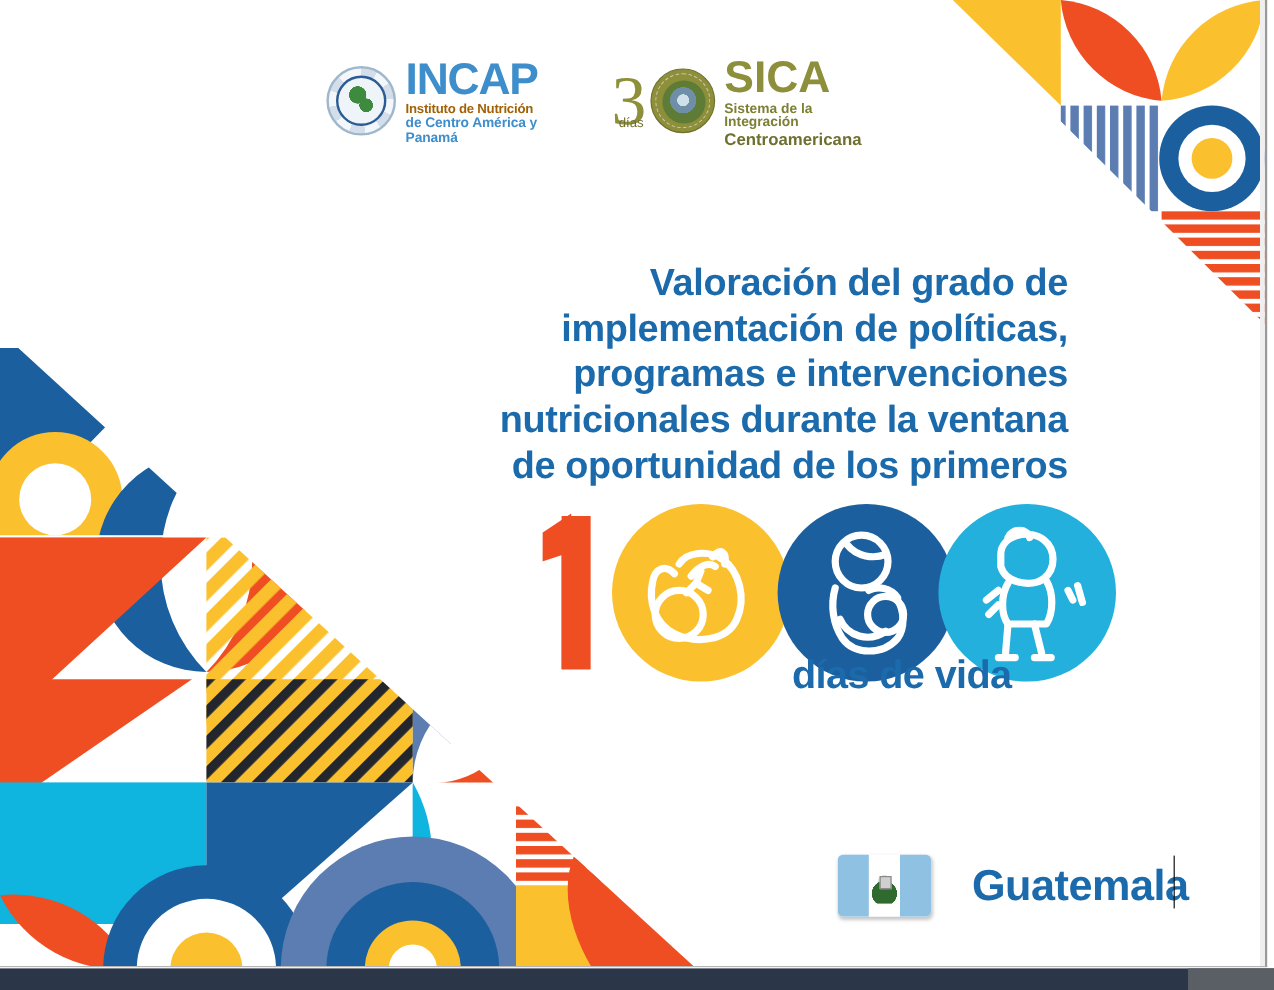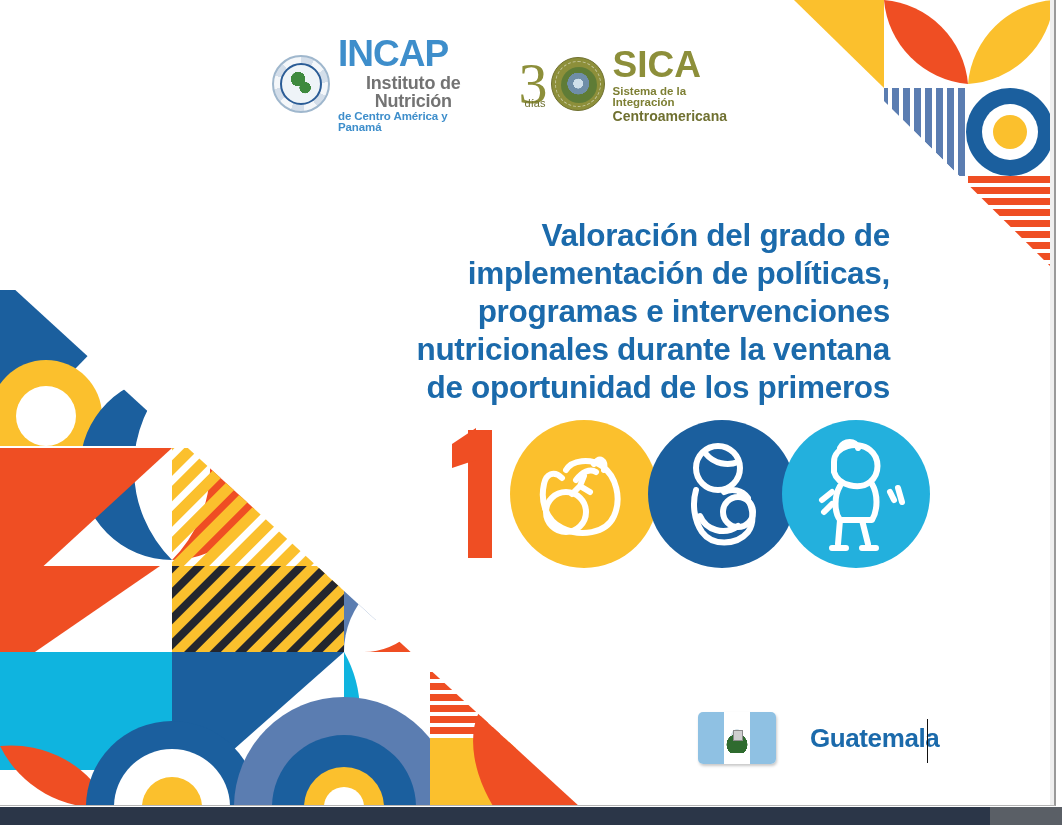--- a/index.html
+++ b/index.html
@@ -99,22 +99,22 @@
       rgba(42,92,150,.16) 64% 72%, transparent 72% 80%,
       rgba(42,92,150,.16) 80% 88%, transparent 88% 100%);
   }
 
   .incap-words { margin-left: 8px; line-height: 1; }
   .incap-name {
     font-size: 37px; font-weight: 700; letter-spacing: -1px;
     color: #3e8ecb;
   }
   .incap-sub1 {
-    font-size: 18px; font-weight: 700; color: #737373;
-    margin-top: 2px; letter-spacing: -0.2px; text-align: center;
+    font-size: 11px; font-weight: 700; color: #a16207;
+    margin-top: 2px; letter-spacing: -0.2px;
   }
   .incap-sub2 {
     font-size: 11.5px; font-weight: 700; color: #3e8ecb;
     margin-top: 1px; letter-spacing: -0.1px;
   }
 
   
   .sica-30 {
     position: relative;
     width: 86px; height: 62px;
@@ -234,21 +234,21 @@
       radial-gradient(circle at 50% 40%, #d9e4ea 0 26%, transparent 27%);
   }
   #flag .arms::after {
     content: "";
     position: absolute; left: 8px; top: 7px;
     width: 8px; height: 9px;
     background: #cfcfcf;
     border: 1px solid #8b8b8b;
   }
   #country-name {
-    font-size: 26px;
+    font-size: 36px;
     font-weight: 700;
     color: #1b6aab;
     letter-spacing: -0.4px;
     position: relative;
   }
   #text-caret {
     position: absolute;
     right: 11px; top: -4px;
     width: 1px; height: 44px;
     background: #111;
@@ -454,20 +454,21 @@
             <path d="M58,66 C52,76 52,92 58,100 L90,100 C96,90 96,74 90,64"></path>
             <path d="M50,72 L40,80 M50,84 L42,92"></path>
             <path d="M58,100 L56,124 M80,100 L86,124"></path>
             <path d="M50,128 L64,128 M80,128 L94,128"></path>
             <path d="M108,72 L112,80 M116,68 L120,82"></path>
           </g>
         </svg>
       </div>
     </div>
 
+    <div id="dias-de-vida">días de vida</div>
 
     <div id="country">
       <div id="flag">
         <div class="band-l"></div>
         <div class="band-r"></div>
         <div class="arms"></div>
       </div>
       <div id="country-name">
         <span>Guatemala</span>
         <span id="text-caret"></span>

